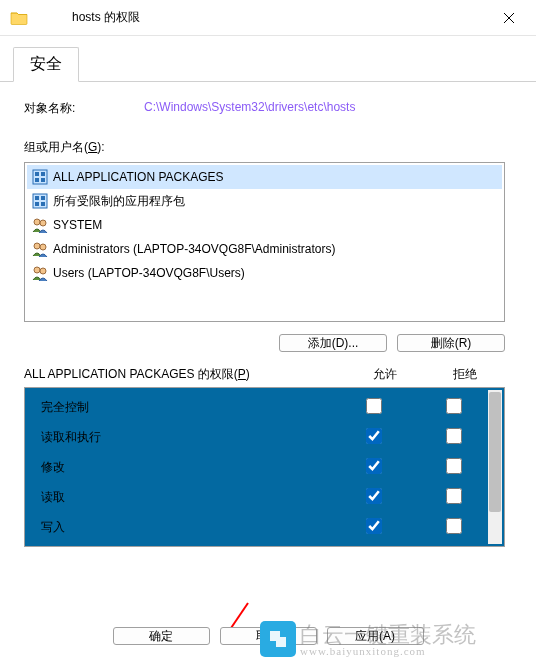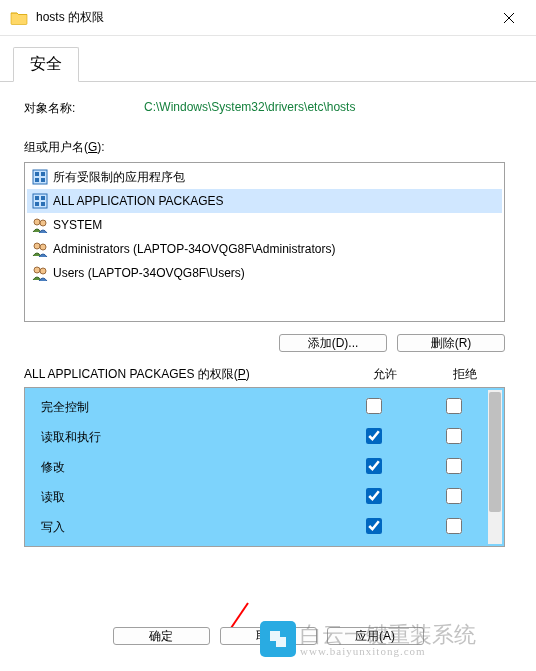--- a/index.html
+++ b/index.html
@@ -1,45 +1,45 @@
 <!DOCTYPE html>
 <html><head>
 <meta charset="utf-8">
 <style>
 * { box-sizing: border-box; margin: 0; padding: 0; }
 body { font-family: "Microsoft YaHei", "Segoe UI", sans-serif; font-size: 12px; background: #fff; width: 536px; height: 671px; position: relative; overflow: hidden; }
-.titlebar { height: 36px; display: flex; align-items: center; padding: 0 4px 0 10px; border-bottom: 1px solid #e5e5e5; }
+.titlebar { height: 36px; display: flex; align-items: center; padding: 0 4px 0 10px; border-bottom: 1px solid #e5e5e5; gap: 36px; }
 .titlebar .folder-icon { width: 18px; height: 18px; margin-right: 8px; }
 .titlebar .title { font-size: 12px; color: #000; flex: 1; }
 .titlebar .close { width: 46px; height: 32px; display: flex; align-items: center; justify-content: center; font-size: 16px; color: #000; }
 
 .tabstrip { display: flex; padding: 10px 10px 0 13px; border-bottom: 1px solid #d0d0d0; }
 .tab { padding: 6px 16px 6px 16px; border: 1px solid #d0d0d0; border-bottom: 1px solid #fff; background: #fff; position: relative; bottom: -1px; font-size: 16px; border-radius: 2px 2px 0 0; }
 
 .content { padding: 18px 31px 10px 24px; }
 .row-obj { display: flex; margin-bottom: 22px; font-size: 12px; }
 .row-obj .label { width: 120px; }
-.row-obj .value { color: #15803d; }
+.row-obj .value { color: #8b5cf6; }
 
 .group-label { margin-bottom: 6px; font-size: 12px; }
 .group-label .k { text-decoration: underline; }
 
 .listbox { border: 1px solid #a0a0a0; height: 160px; padding: 2px; background: #fff; position: relative; }
 .listbox .item { display: flex; align-items: center; padding: 2px 4px; height: 24px; font-size: 12px; cursor: default; }
 .listbox .item.selected { background: #d0e7ff; }
 .listbox .ic { width: 18px; height: 18px; margin-right: 4px; flex-shrink: 0; }
 
 .btn-row { display: flex; justify-content: flex-end; gap: 10px; margin: 12px 0 14px 0; }
 .btn { min-width: 108px; height: 18px; border: 1px solid #a0a0a0; background: #fdfdfd; font-size: 12px; font-family: inherit; border-radius: 3px; cursor: pointer; }
 
 .perm-header { display: flex; align-items: flex-end; margin-bottom: 4px; }
 .perm-header .pl { flex: 1; font-size: 12px; line-height: 1.4; }
 .perm-header .col { width: 80px; text-align: center; font-size: 12px; }
 
-.perm-box { border: 1px solid #a0a0a0; padding: 4px 0; background: #7dd3fc; position: relative; height: 160px; overflow: hidden; }
+.perm-box { border: 1px solid #a0a0a0; padding: 4px 0; background: #0369a1; position: relative; height: 160px; overflow: hidden; }
 .perm-row { display: flex; align-items: center; padding: 6px 10px; height: 30px; }
 .perm-row .pname { flex: 1; font-size: 12px; padding-left: 6px; }
 .perm-row .pc { width: 80px; text-align: center; }
 .scrollbar-v { position: absolute; right: 2px; top: 2px; bottom: 2px; width: 14px; background: #f0f0f0; }
 .thumb { position: absolute; left: 1px; right: 1px; top: 2px; height: 120px; background: #c0c0c0; border-radius: 2px; }
 
 input[type=checkbox] { width: 16px; height: 16px; accent-color: #0067c0; cursor: pointer; }
 
 .arrow { position: absolute; left: 223px; top: 601px; pointer-events: none; }
 
@@ -76,39 +76,39 @@
   <div class="row-obj">
     <span class="label">对象名称:</span>
     <span class="value">C:\Windows\System32\drivers\etc\hosts</span>
   </div>
 
   <div class="group-label">
     <span>组或用户名(</span><span class="k">G</span><span>):</span>
   </div>
 
   <div class="listbox" id="groups-list">
-      <div class="item">
+      <div class="item selected">
         <span class="ic"><svg viewBox="0 0 18 18">
             <rect x="2" y="2" width="14" height="14" fill="#c7e3ff" stroke="#2a6fb5"></rect>
             <rect x="4" y="4" width="4" height="4" fill="#2a6fb5"></rect>
             <rect x="10" y="4" width="4" height="4" fill="#2a6fb5"></rect>
             <rect x="4" y="10" width="4" height="4" fill="#2a6fb5"></rect>
             <rect x="10" y="10" width="4" height="4" fill="#2a6fb5"></rect>
           </svg></span>
-        <span>所有受限制的应用程序包</span>
-      </div>
-      <div class="item selected">
+        <span>ALL APPLICATION PACKAGES</span>
+      </div>
+      <div class="item">
         <span class="ic"><svg viewBox="0 0 18 18">
             <rect x="2" y="2" width="14" height="14" fill="#c7e3ff" stroke="#2a6fb5"></rect>
             <rect x="4" y="4" width="4" height="4" fill="#2a6fb5"></rect>
             <rect x="10" y="4" width="4" height="4" fill="#2a6fb5"></rect>
             <rect x="4" y="10" width="4" height="4" fill="#2a6fb5"></rect>
             <rect x="10" y="10" width="4" height="4" fill="#2a6fb5"></rect>
           </svg></span>
-        <span>ALL APPLICATION PACKAGES</span>
+        <span>所有受限制的应用程序包</span>
       </div>
       <div class="item">
         <span class="ic"><svg viewBox="0 0 18 18">
             <circle cx="6" cy="6" r="3" fill="#f2c38b" stroke="#9c6b3c"></circle>
             <path d="M2 16 q4 -6 8 0" fill="#5a8f3a" stroke="#3a6425"></path>
             <circle cx="12" cy="7" r="3" fill="#f2c38b" stroke="#9c6b3c"></circle>
             <path d="M8 17 q4 -6 8 0" fill="#4a7fc0" stroke="#2a5a9c"></path>
           </svg></span>
         <span>SYSTEM</span>
       </div>

